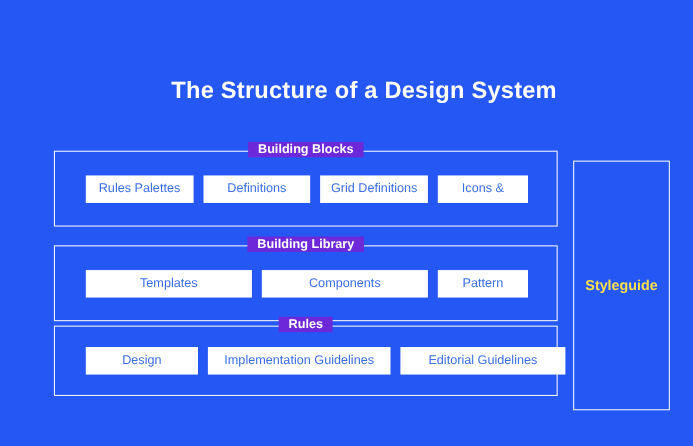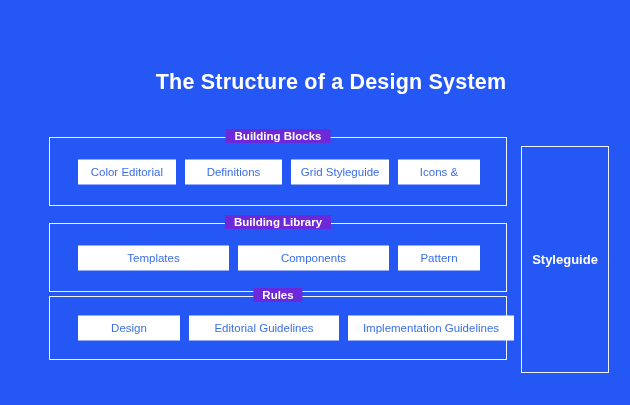--- a/index.html
+++ b/index.html
@@ -114,60 +114,60 @@
     top: 130px;
     width: 88px;
     height: 227px;
     border: 1.5px solid rgba(255,255,255,0.92);
     display: flex;
     align-items: center;
     justify-content: center;
   }
 
   .styleguide-label {
-    color: #ffffff;
+    color: #fde047;
     font-size: 13px;
     font-weight: bold;
     white-space: nowrap;
   }
 </style>
 </head>
 <body>
 
 <div class="canvas">
 
   <div class="page-title">The Structure of a Design System</div>
 
   <div class="left-column">
 
     <div class="group group-building-blocks">
       <div class="group-legend">Building Blocks</div>
       <div class="group-row row-even">
-        <div class="chip chip-0">Color Editorial</div>
+        <div class="chip chip-0">Rules Palettes</div>
         <div class="chip chip-1">Definitions</div>
-        <div class="chip chip-2">Grid Styleguide</div>
+        <div class="chip chip-2">Grid Definitions</div>
         <div class="chip chip-3">Icons &amp;</div>
       </div>
     </div>
 
     <div class="group group-pattern-library">
       <div class="group-legend">Building Library</div>
       <div class="group-row row-even">
         <div class="chip chip-0">Templates</div>
         <div class="chip chip-2">Components</div>
         <div class="chip chip-3">Pattern</div>
       </div>
     </div>
 
     <div class="group group-rules">
       <div class="group-legend">Rules</div>
       <div class="group-row row-rules">
         <div class="chip chip-0">Design</div>
+        <div class="chip chip-1">Implementation Guidelines</div>
         <div class="chip chip-2">Editorial Guidelines</div>
-        <div class="chip chip-1">Implementation Guidelines</div>
       </div>
     </div>
 
   </div>
 
   <div class="styleguide-panel">
     <div class="styleguide-label">Styleguide</div>
   </div>
 
 </div>

